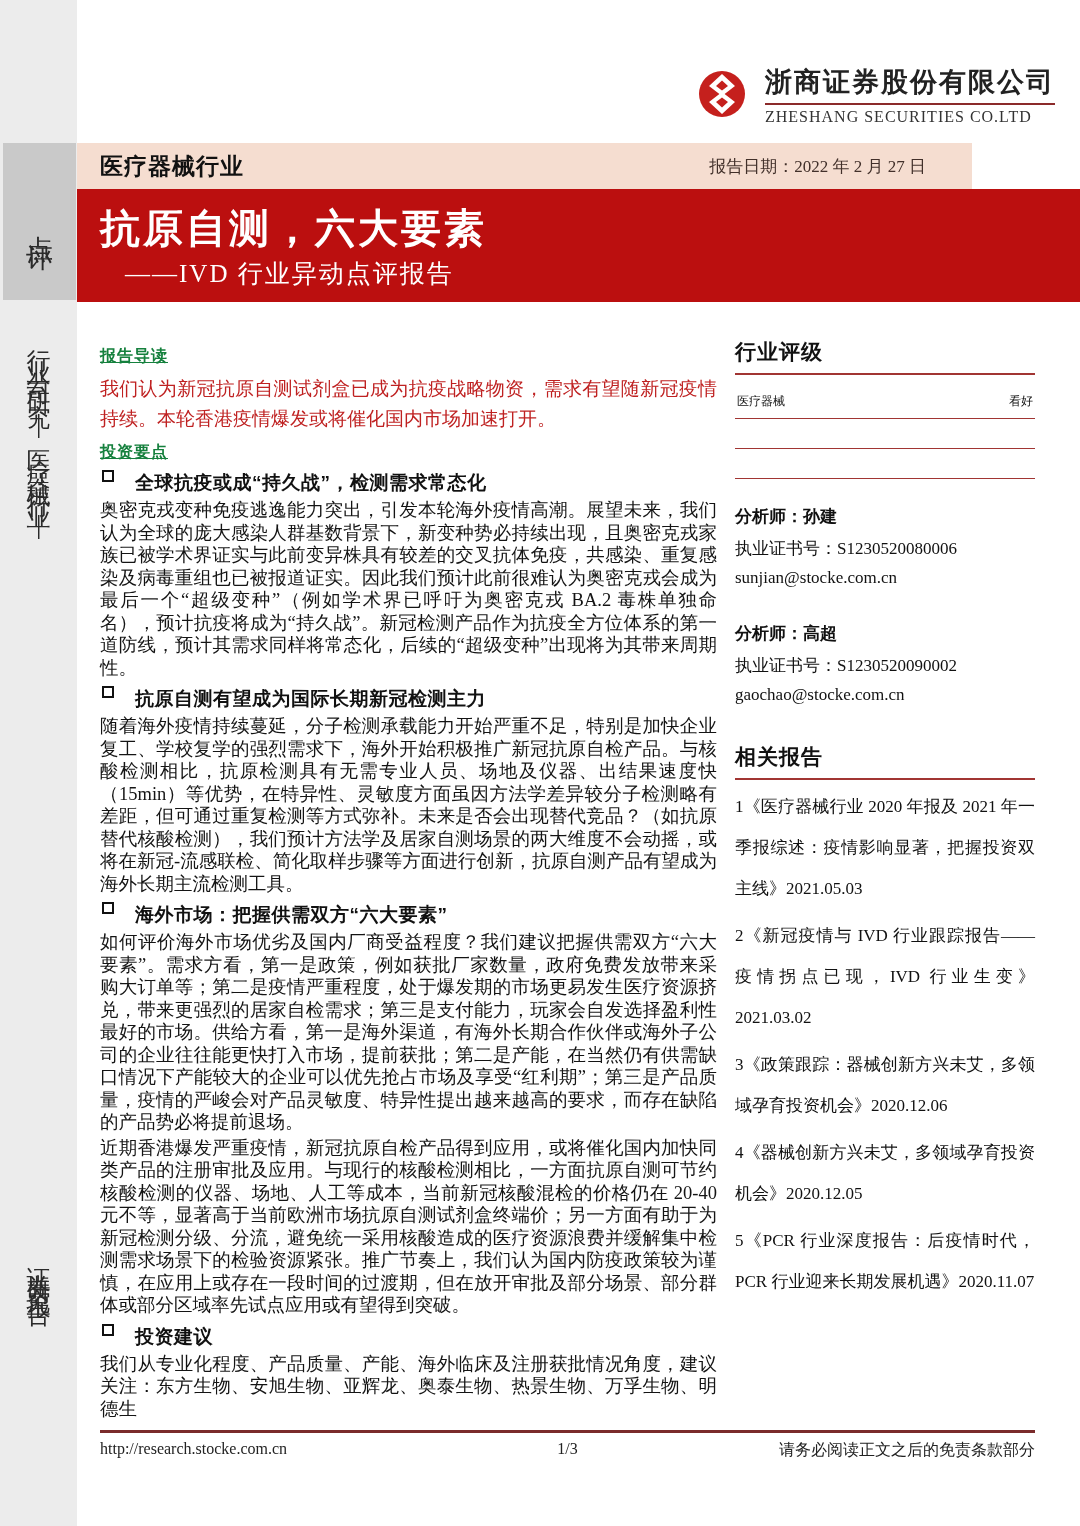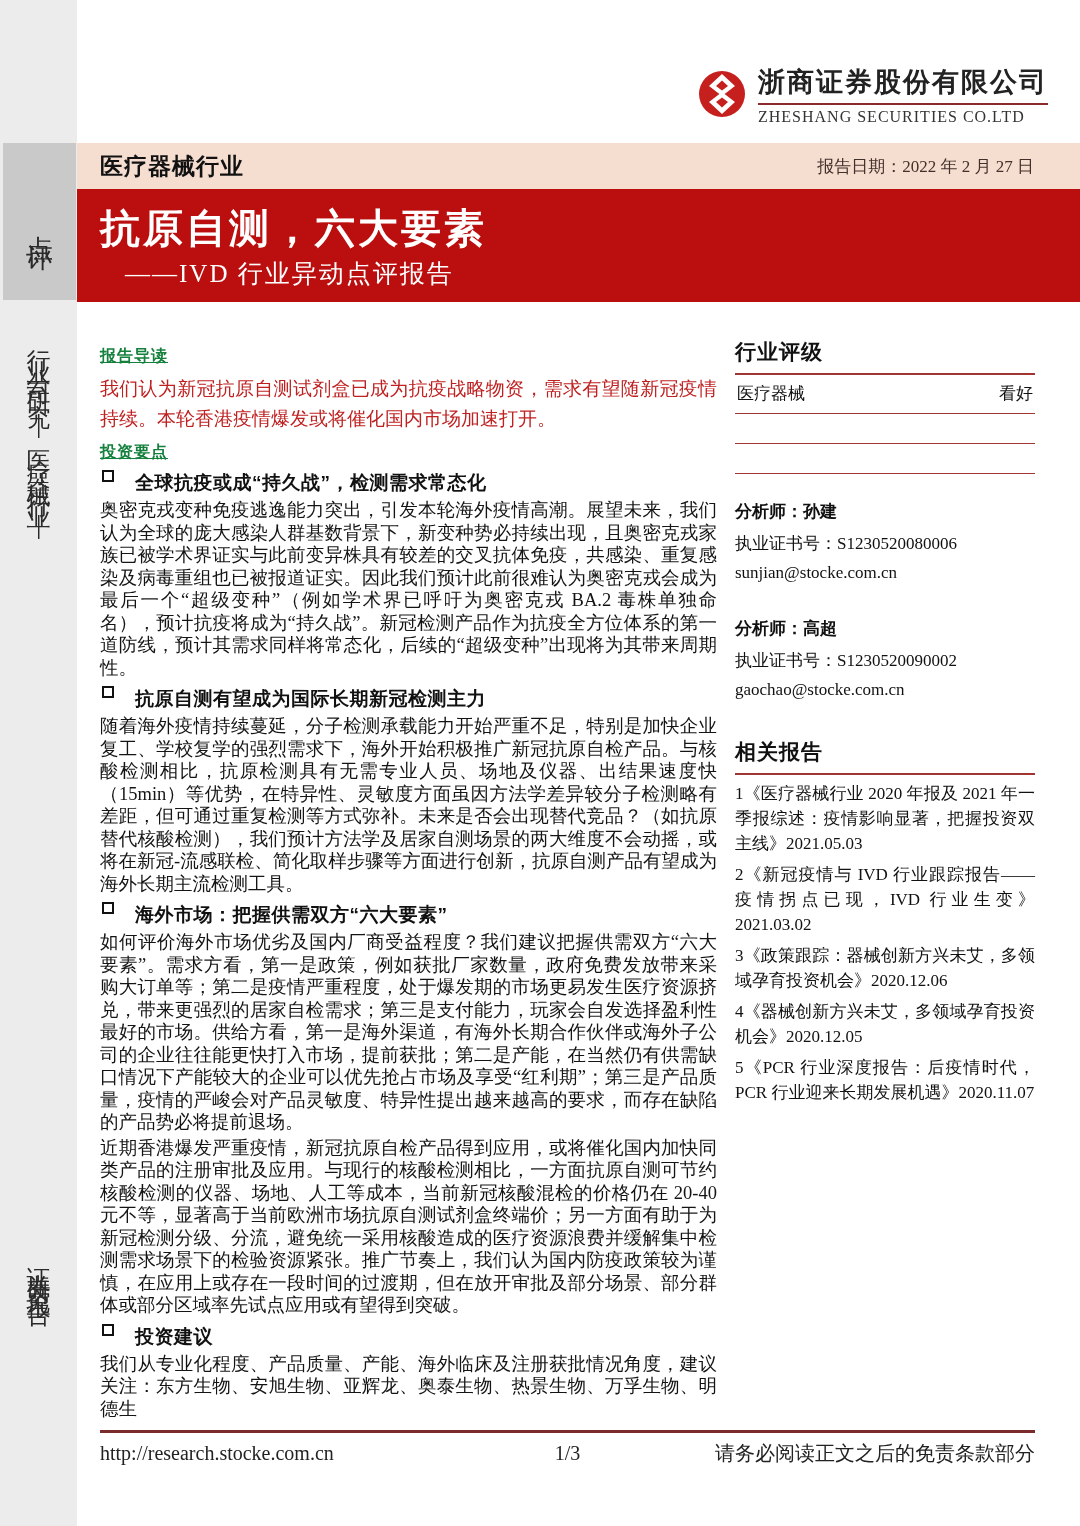--- a/index.html
+++ b/index.html
@@ -18,29 +18,29 @@
   }
   .vert {
     writing-mode:vertical-rl; text-orientation:upright;
     color:#2a2a2a;
   }
   .tag-box .vert { font-size:27px; letter-spacing:8px; }
   .series-text { position:absolute; top:330px; left:0; width:77px; display:flex; justify-content:center; font-size:24px; letter-spacing:11px; }
   .bottom-text { position:absolute; top:1248px; left:0; width:77px; display:flex; justify-content:center; font-size:24px; letter-spacing:7px; }
 
   
-  .logo { position:absolute; left:698px; top:64px; display:flex; align-items:flex-start; gap:12px; }
+  .logo { position:absolute; left:698px; top:64px; display:flex; align-items:flex-start; gap:19px; }
   .logo-mark { width:48px; height:48px; margin-top:6px; }
   .logo-cn { font-size:27px; font-weight:bold; letter-spacing:2px; color:#222; white-space:nowrap; }
   .logo-rule { height:2px; background:#8b2a2a; margin-top:3px; }
   .logo-en { font-size:16px; color:#333; letter-spacing:1px; margin-top:3px; white-space:nowrap; }
 
   
   .cream-bar {
-    position:absolute; left:77px; top:143px; width:1003px; height:46px; background:#f5ddd0;
+    position:absolute; left:77px; top:143px; width:895px; height:46px; background:#f5ddd0;
     display:flex; align-items:center; justify-content:space-between; padding:0 46px 0 23px;
   }
   .cream-industry { font-size:23px; font-weight:bold; color:#111; letter-spacing:1px; }
   .cream-date { font-size:17px; color:#42302a; }
   .red-banner {
     position:absolute; left:77px; top:189px; width:1003px; height:113px; background:#bb0f0f; color:#fff;
   }
   .banner-title { position:absolute; left:23px; top:12px; font-size:40px; font-weight:bold; letter-spacing:3px; }
   .banner-subtitle { position:absolute; left:48px; top:68px; font-size:25px; letter-spacing:2px; }
 
@@ -52,33 +52,33 @@
   .section-head { display:flex; align-items:flex-start; margin-top:7px; }
   .bullet-sq {
     width:12px; height:12px; border:2px solid #111; flex:0 0 auto; margin-right:21px; margin-left:2px;
   }
   .section-title { font-size:19px; font-weight:bold; color:#111; letter-spacing:0.5px; }
   .section-body { margin-top:3px; font-size:18.5px; line-height:22.5px; color:#141414; text-align:justify; }
 
   
   .right-col { position:absolute; left:735px; top:338px; width:300px; }
   .rc-head { font-size:21px; font-weight:bold; color:#111; padding-bottom:7px; border-bottom:2px solid #a13533; letter-spacing:1px; }
-  .rating-row { display:flex; justify-content:space-between; font-size:17px; padding:7px 2px 8px 2px; border-bottom:1px solid #a13533; }
+  .rating-row { display:flex; justify-content:space-between; font-size:12px; padding:18px 2px 8px 2px; border-bottom:1px solid #a13533; }
   .empty-row { height:30px; border-bottom:1px solid #a13533; }
   .analysts { margin-top:26px; }
   .an-name { font-size:17px; font-weight:bold; color:#111; margin-top:22px; }
   .an-cert { font-size:17px; margin-top:9px; }
   .an-mail { font-size:17px; margin-top:8px; }
   .related { margin-top:38px; }
-  .rel-item { font-size:17px; line-height:25px; text-align:justify; margin-top:6px; }
+  .rel-item { font-size:17px; line-height:41px; text-align:justify; margin-top:6px; }
   .related-list { margin-top:6px; }
 
   
   .footer-line { position:absolute; left:100px; top:1430px; width:935px; height:3px; background:#7a2b2b; }
-  .footer-row { position:absolute; left:100px; top:1440px; width:935px; display:flex; align-items:center; font-size:20px; color:#222; }
+  .footer-row { position:absolute; left:100px; top:1440px; width:935px; display:flex; align-items:flex-start; font-size:16px; color:#222; }
   .footer-url { width:320px; }
   .footer-page { flex:1; text-align:center; }
   .footer-disc { width:320px; text-align:right; }
   a.plain { color:inherit; text-decoration:none; }
 </style>
 </head>
 <body>
 
 <div class="sidebar">
   <div class="tag-box">

